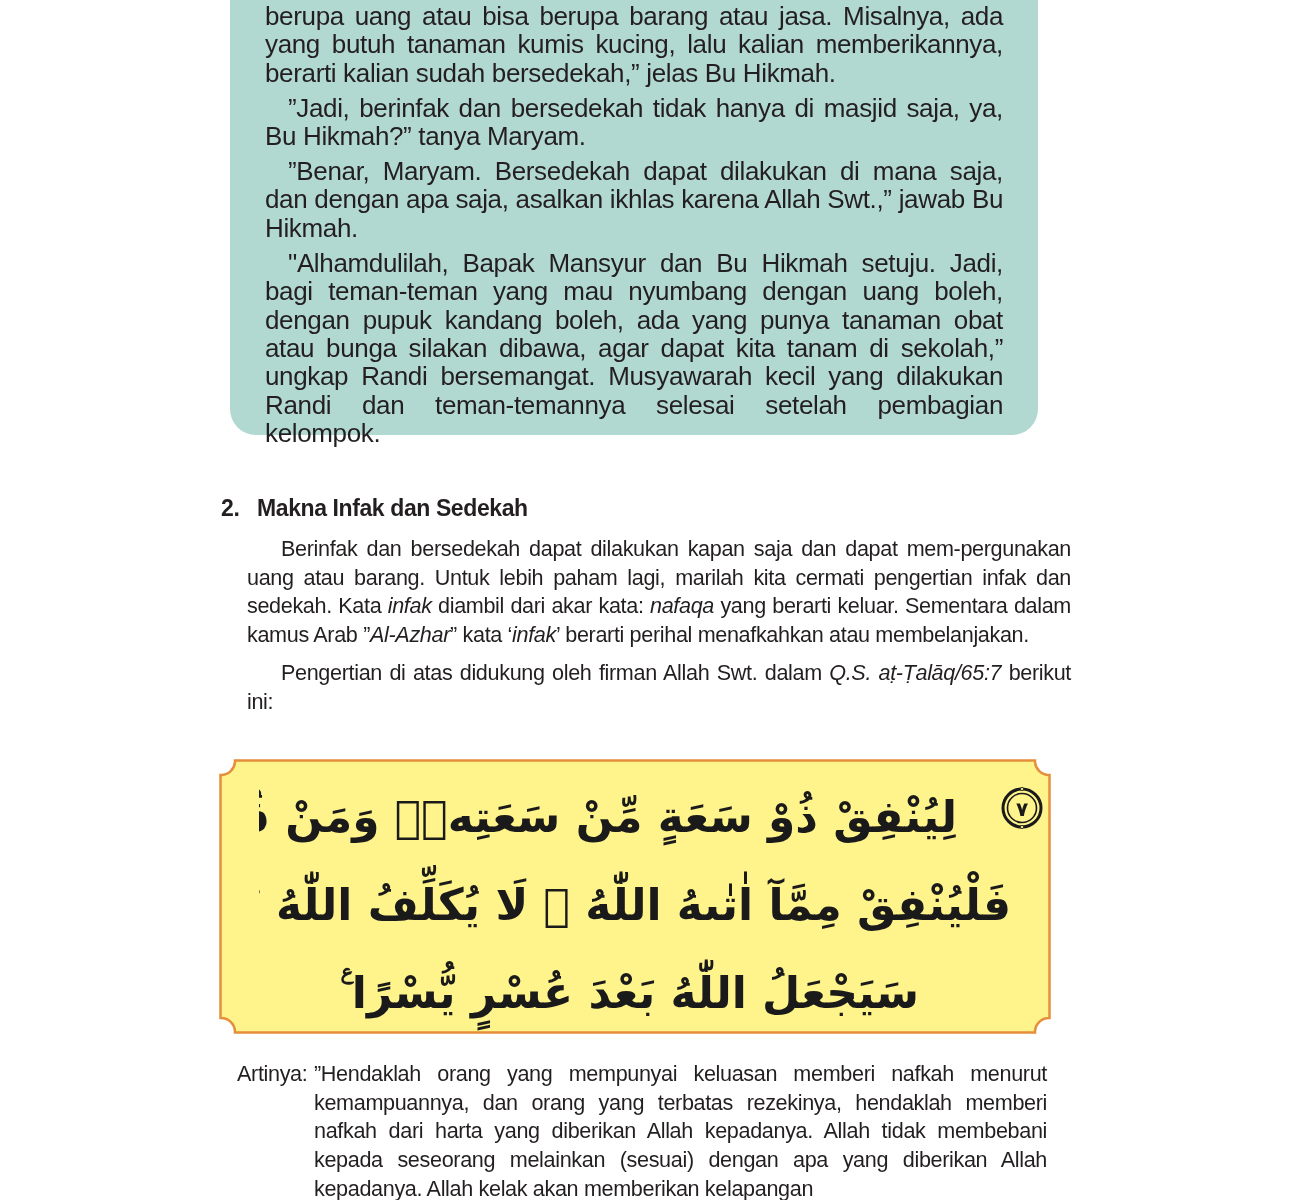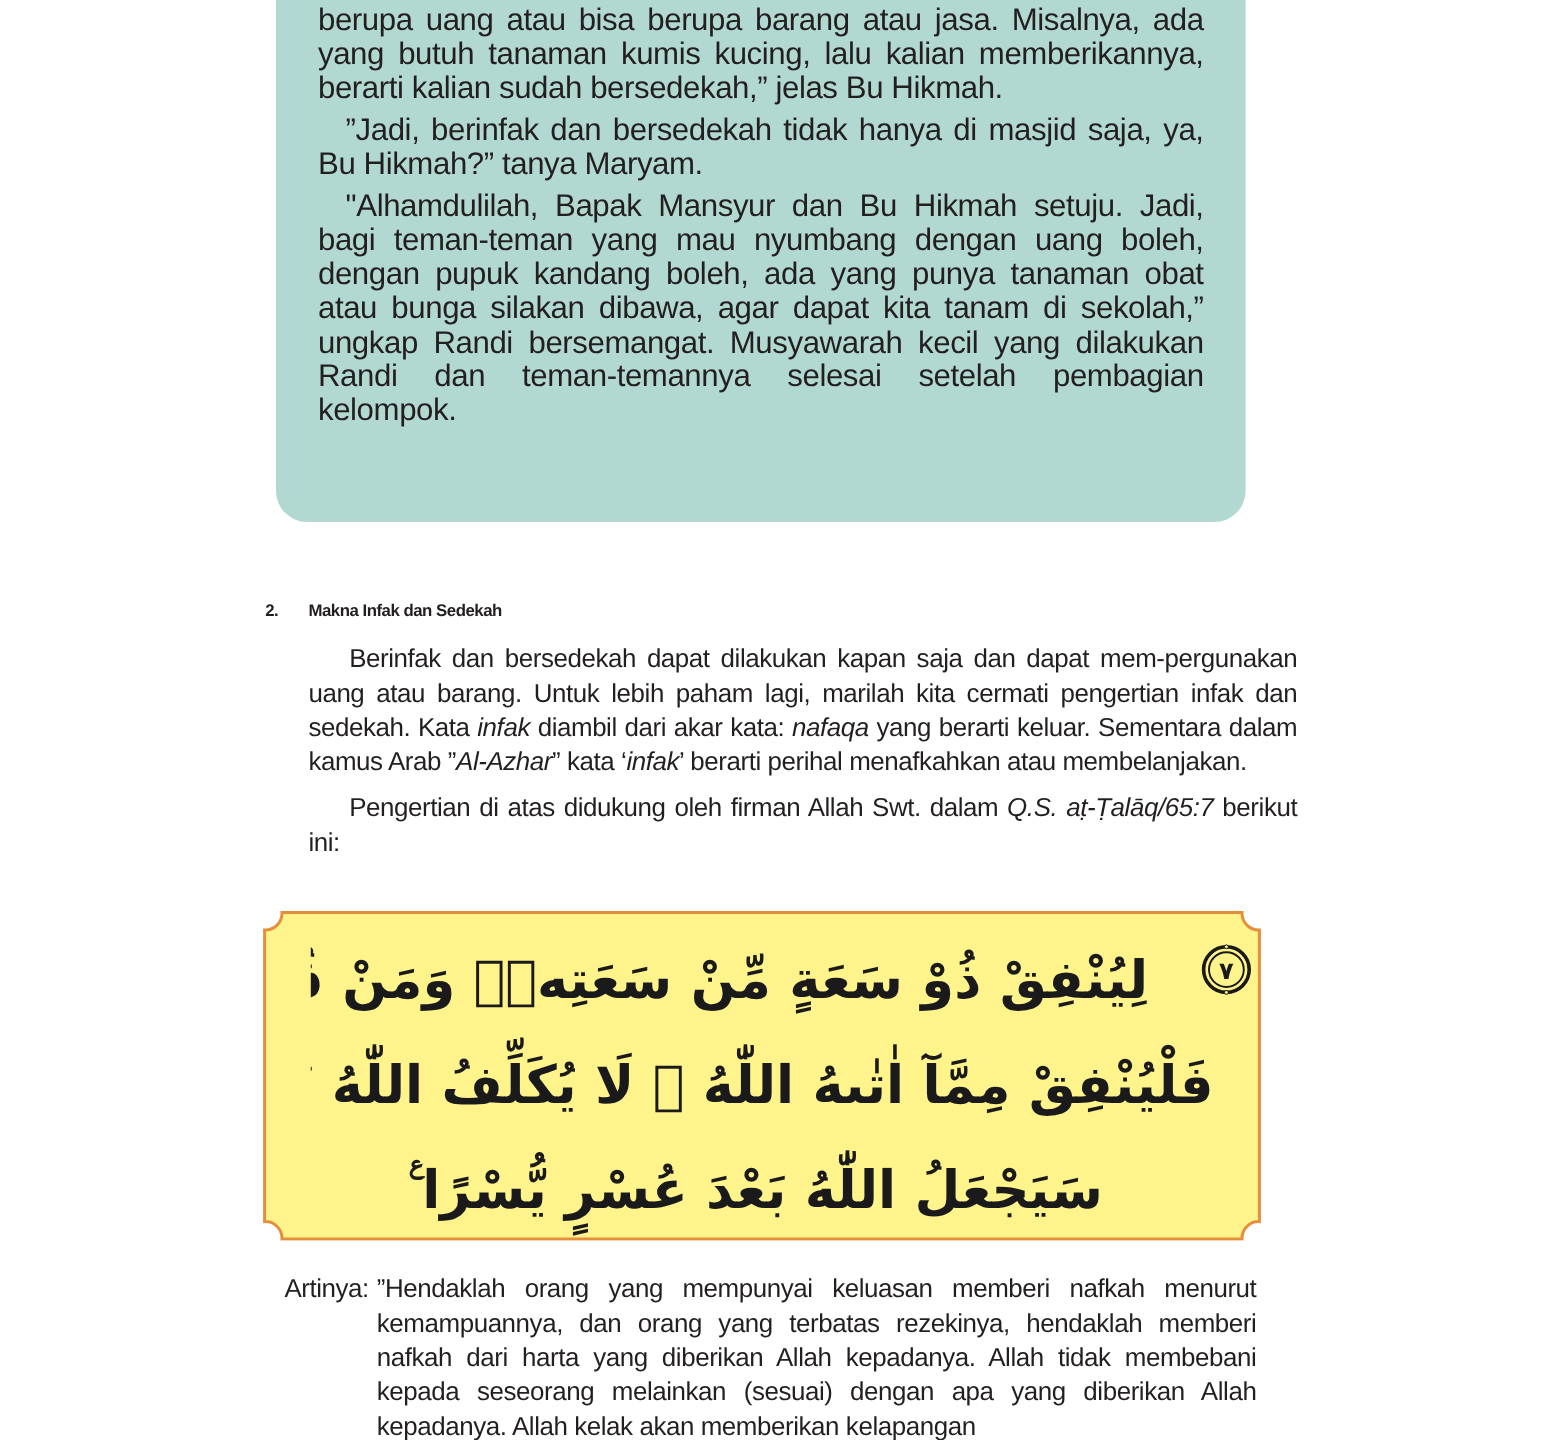--- a/index.html
+++ b/index.html
@@ -61,35 +61,35 @@
   }
   .story-text p.indent {
     text-indent: 23px;
   }
 
   
   .section-heading {
     position: absolute;
     left: 221px;
     top: 494px;
-    font-size: 14px;
+    font-size: 23px;
     font-weight: bold;
     line-height: 28px;
     letter-spacing: -0.4px;
     white-space: nowrap;
   }
   .section-heading .num {
     display: inline-block;
     width: 36px;
   }
 
   
   .body-text {
     position: absolute;
-    left: 257px;
+    left: 247px;
     top: 535px;
     width: 824px;
     font-size: 21.6px;
     line-height: 28.6px;
     text-align: justify;
   }
   .body-text p {
     margin: 0 0 10px 0;
     text-indent: 34px;
   }
@@ -167,20 +167,21 @@
 </head>
 <body>
 
 <div class="story-box" style="background: rgb(178, 216, 210);">
   <div class="story-cutline narrow">
     <span>Sedekah tidak hanya berupa uang, yang dimaksud sedekah bisa</span>
   </div>
   <div class="story-text narrow">
     <p>berupa uang atau bisa berupa barang atau jasa. Misalnya, ada yang butuh tanaman kumis kucing, lalu kalian memberikannya, berarti kalian sudah bersedekah,” jelas Bu Hikmah.</p>
     <p class="indent">”Jadi, berinfak dan bersedekah tidak hanya di masjid saja, ya, Bu Hikmah?” tanya Maryam.</p>
+    <p class="indent">”Benar, Maryam. Bersedekah dapat dilakukan di mana saja, dan dengan apa saja, asalkan ikhlas karena Allah Swt.,” jawab Bu Hikmah.</p>
     <p class="indent">"Alhamdulilah, Bapak Mansyur dan Bu Hikmah setuju. Jadi, bagi teman-teman yang mau nyumbang dengan uang boleh, dengan pupuk kandang boleh, ada yang punya tanaman obat atau bunga silakan dibawa, agar dapat kita tanam di sekolah,” ungkap Randi bersemangat. Musyawarah kecil yang dilakukan Randi dan teman-temannya selesai setelah pembagian kelompok.</p>
   </div>
 </div>
 
 <div class="section-heading narrow">
   <span class="num">2.</span><span>Makna Infak dan Sedekah</span>
 </div>
 
 <div class="body-text narrow">
   <p><span>Berinfak dan bersedekah dapat dilakukan kapan saja dan dapat mem-pergunakan uang atau barang. Untuk lebih paham lagi, marilah kita cermati pengertian infak dan sedekah. Kata </span><i>infak</i><span> diambil dari akar  kata: </span><i>nafaqa</i><span> yang berarti keluar. Sementara dalam kamus Arab ”</span><i>Al-Azhar</i><span>” kata ‘</span><i>infak</i><span>’ berarti perihal menafkahkan atau membelanjakan.</span></p>

